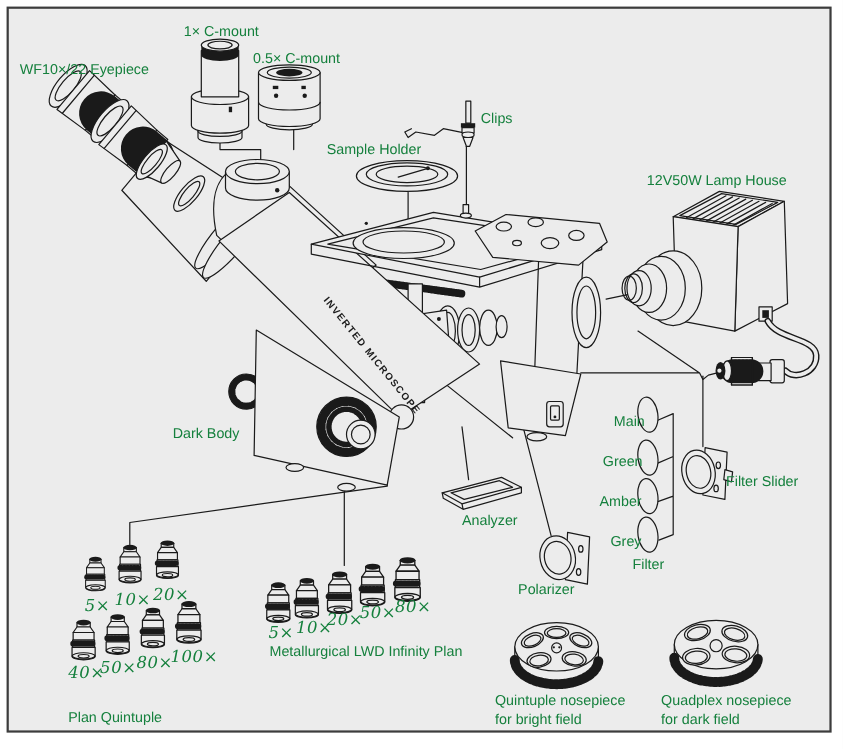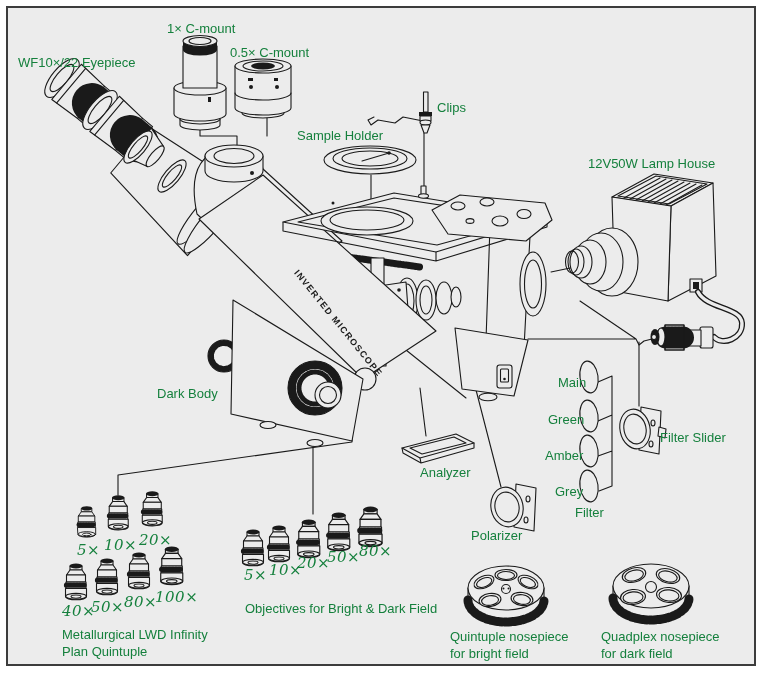--- a/index.html
+++ b/index.html
@@ -364,27 +364,26 @@
   <div class="lbl" style="left:420px;top:465px">Analyzer</div>
   <div class="lbl" style="left:471px;top:528px">Polarizer</div>
 
   <div class="lbl mag" style="left:77px;top:541px">5×</div>
   <div class="lbl mag" style="left:104px;top:536px">10×</div>
   <div class="lbl mag" style="left:139px;top:531px">20×</div>
   <div class="lbl mag" style="left:62px;top:602px">40×</div>
   <div class="lbl mag" style="left:91px;top:598px">50×</div>
   <div class="lbl mag" style="left:124px;top:593px">80×</div>
   <div class="lbl mag" style="left:155px;top:588px">100×</div>
-  <div class="lbl" style="left:62px;top:627px">Metallurgical LWD Infinity</div>
   <div class="lbl" style="left:62px;top:644px">Plan Quintuple</div>
 
   <div class="lbl mag" style="left:244px;top:566px">5×</div>
   <div class="lbl mag" style="left:269px;top:561px">10×</div>
   <div class="lbl mag" style="left:297px;top:554px">20×</div>
   <div class="lbl mag" style="left:327px;top:548px">50×</div>
   <div class="lbl mag" style="left:359px;top:542px">80×</div>
-  <div class="lbl" style="left:245px;top:601px">Objectives for Bright &amp; Dark Field</div>
+  <div class="lbl" style="left:245px;top:584px">Metallurgical LWD Infinity Plan</div>
 
   <div class="lbl" style="left:450px;top:629px">Quintuple nosepiece</div>
   <div class="lbl" style="left:450px;top:646px">for bright field</div>
   <div class="lbl" style="left:601px;top:629px">Quadplex nosepiece</div>
   <div class="lbl" style="left:601px;top:646px">for dark field</div>
 </div>
 
 </body></html>

